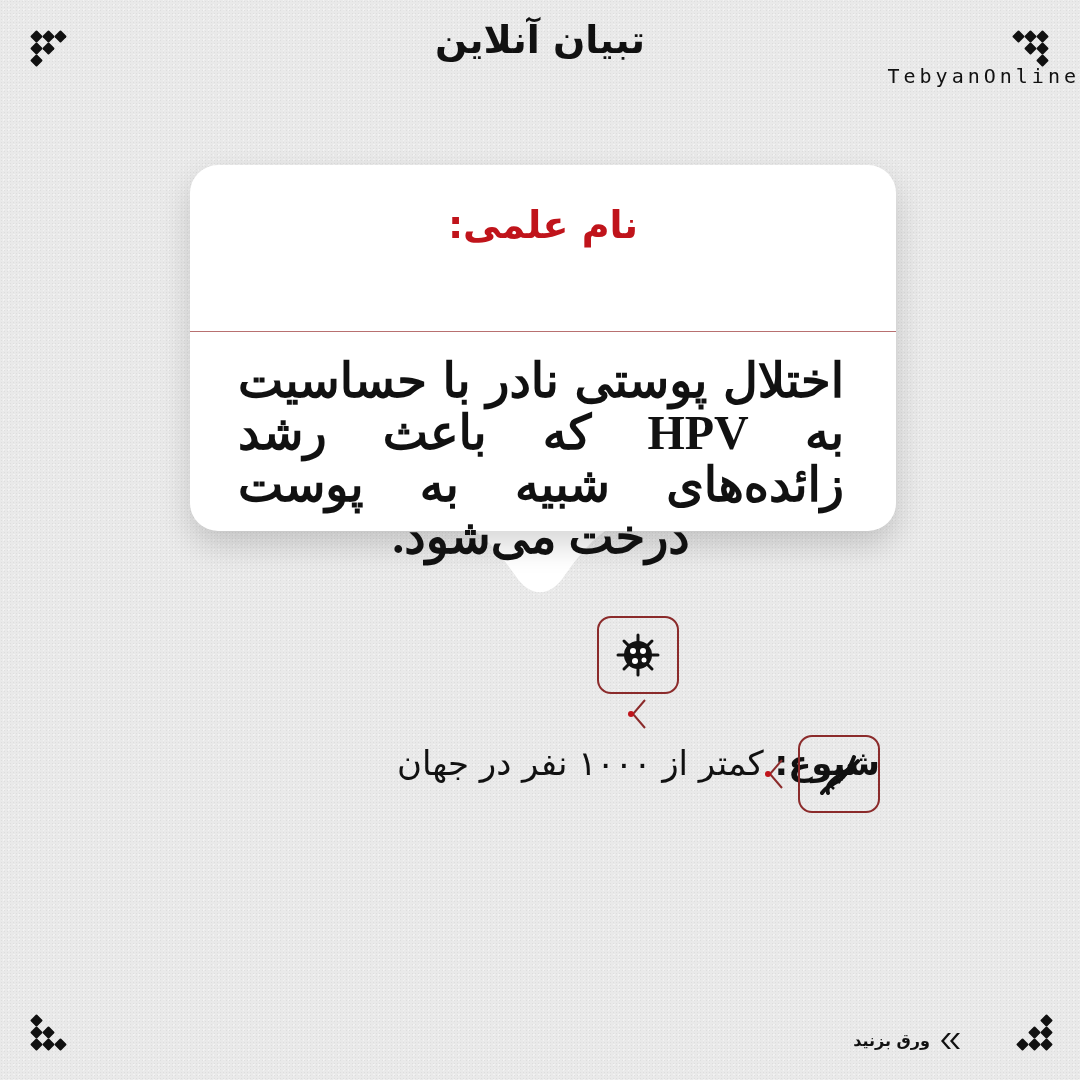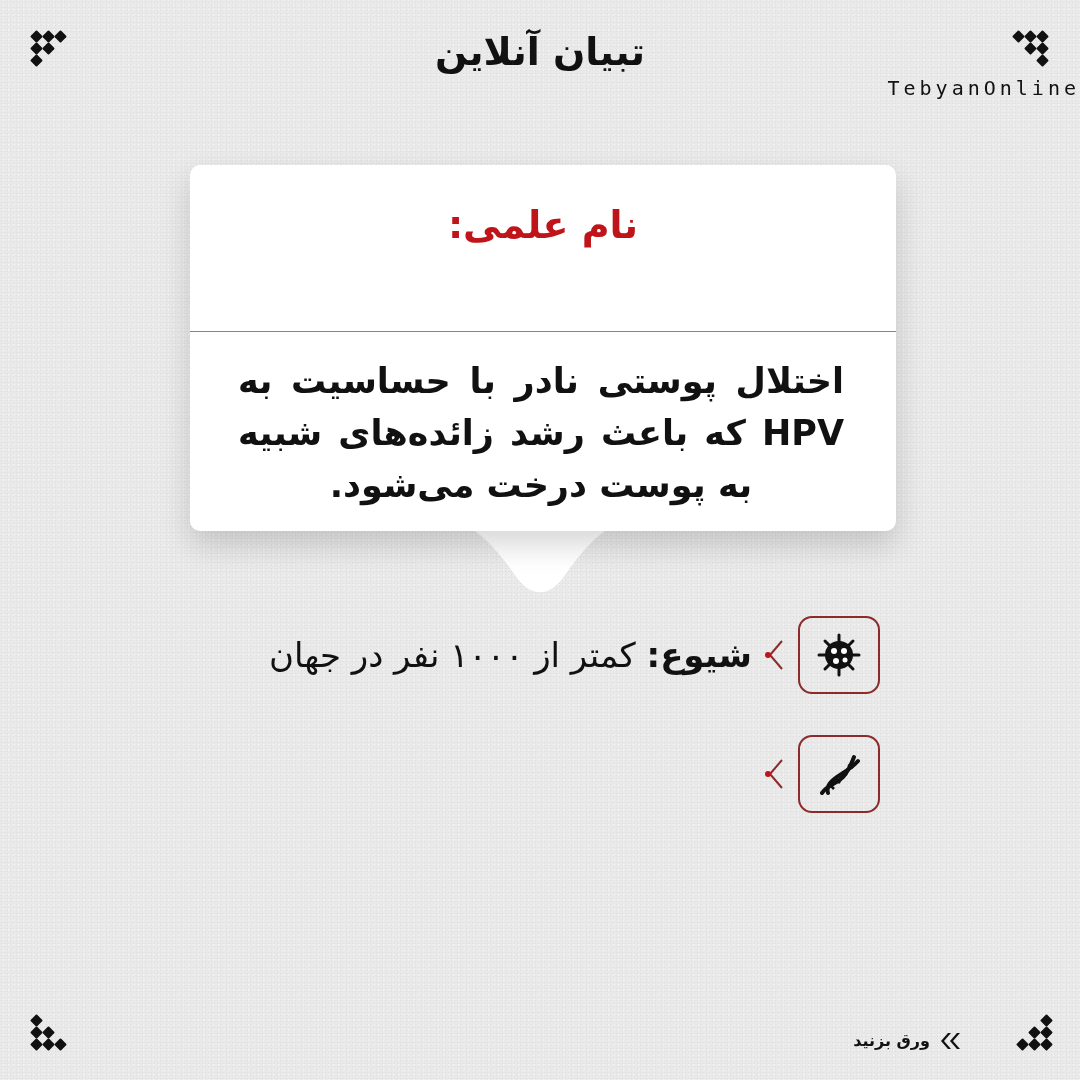--- a/index.html
+++ b/index.html
@@ -11,41 +11,41 @@
   }
   .noise {
     position:absolute; inset:0;
     background-image:
       radial-gradient(rgba(0,0,0,0.05) 1px, transparent 1px),
       radial-gradient(rgba(255,255,255,0.4) 1px, transparent 1px);
     background-size:3px 3px, 5px 5px;
     background-position:0 0, 1px 2px;
     pointer-events:none;
   }
-  .logo { position:absolute; top:18px; left:0; width:1080px; text-align:center;margin-top:12px; }
+  .logo { position:absolute; top:18px; left:0; width:1080px; text-align:center; }
   .logo-fa { font-size:38px; font-weight:bold; line-height:44px; direction:rtl; letter-spacing:-1px; }
   .logo-en { font-size:20px; letter-spacing:4px; margin-top:2px; font-family:"DejaVu Sans Mono", monospace;text-align:right; }
 
   .corner { position:absolute; width:36px; height:36px; }
   .corner i { position:absolute; width:9px; height:9px; background:#111; transform:rotate(45deg); border-radius:1px; }
 
   .card {
     position:absolute; left:190px; top:165px; width:706px; height:366px;
-    background:#fff; border-radius:10px;
+    background:#fff; border-radius:28px;
     box-shadow:0 14px 30px rgba(0,0,0,0.16);
   }
   .tail { position:absolute; left:0; top:0; pointer-events:none; }
   .card-head { text-align:center; padding-top:38px; direction:rtl; }
   .title { color:#c0141b; font-size:38px; font-weight:bold; line-height:44px; }
   .sci { font-size:34px; line-height:46px; margin-top:6px; font-family:"DejaVu Serif", serif; }
   .divider { position:absolute; left:0; right:0; top:166px; height:1px; background:#b87070; }
   .desc {
     position:absolute; top:190px; left:48px; right:52px;
     direction:rtl; text-align:justify; text-align-last:center;
-    font-size:35px; font-weight:bold; line-height:52px;
+    font-size:48px; font-weight:bold; line-height:52px;font-family:Liberation Serif, serif;
   }
 
   .item { position:absolute; right:200px; display:flex; direction:rtl; align-items:center; }
   .icon-box {
     width:82px; height:78px; border:2px solid #8b2b2b; border-radius:14px;
     display:flex; align-items:center; justify-content:center; box-sizing:border-box;
   }
   .bullet { width:30px; height:40px; position:relative; margin:0 8px; }
   .item-text { font-size:34px; line-height:58px; direction:rtl; text-align:right; }
   .item-text b { font-weight:bold; }
@@ -101,21 +101,21 @@
 </svg>
 
 <div class="card">
   <div class="card-head">
     <div class="title">نام علمی:</div>
   </div>
   <div class="divider"></div>
   <div class="desc">اختلال پوستی نادر با حساسیت به HPV که باعث رشد زائده‌های شبیه به پوست درخت می‌شود.</div>
 </div>
 
-<div class="item" style="top:616px;">
+<div class="item" style="top:616px;flex-direction:column;">
   <div class="icon-box">
     <svg width="50" height="50" viewBox="0 0 50 50">
       <g stroke="#111" stroke-width="3" stroke-linecap="round">
         <line x1="25" y1="25" x2="25" y2="5"></line>
           <line x1="25" y1="25" x2="25" y2="45"></line>
         <line x1="25" y1="25" x2="5" y2="25"></line>
           <line x1="25" y1="25" x2="45" y2="25"></line>
         <line x1="25" y1="25" x2="11" y2="11"></line>
           <line x1="25" y1="25" x2="39" y2="39"></line>
         <line x1="25" y1="25" x2="39" y2="11"></line>

